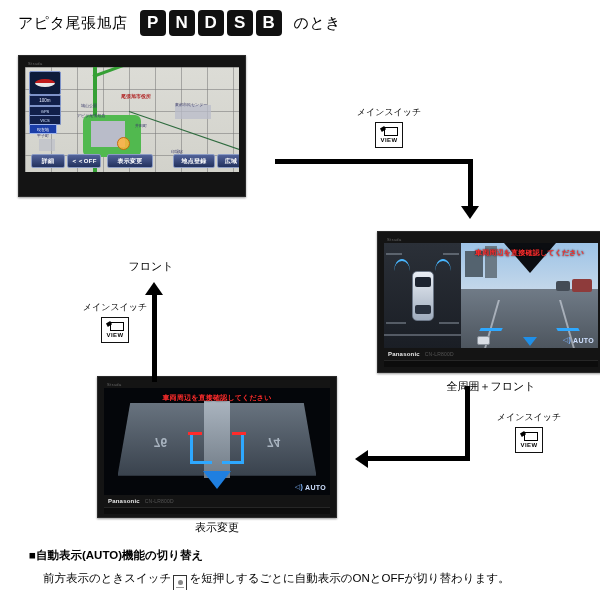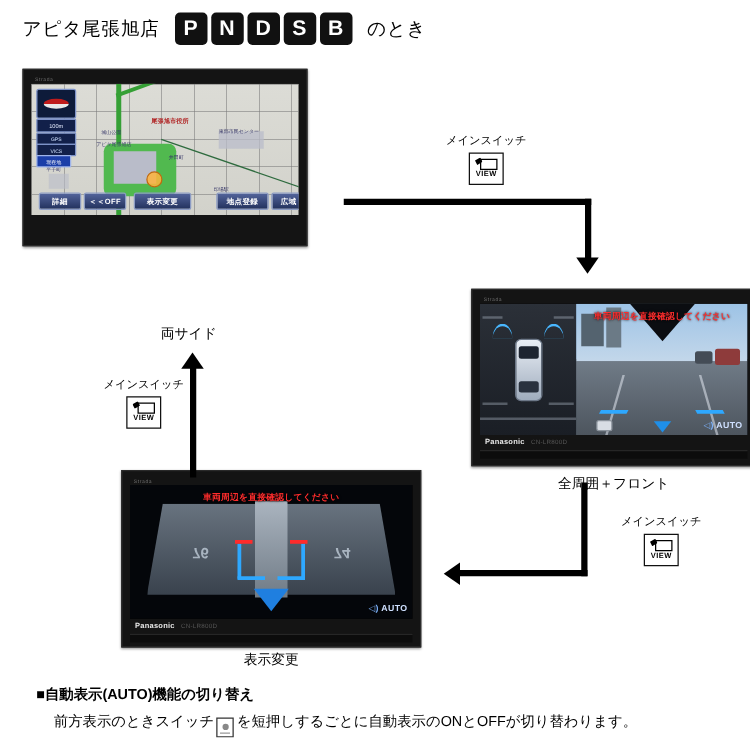--- a/index.html
+++ b/index.html
@@ -315,21 +315,21 @@
       <div class="navbtn" style="left:82px;width:44px;">表示変更</div>
       <div class="navbtn" style="left:148px;width:40px;">地点登録</div>
       <div class="navbtn" style="left:192px;width:26px;">広域</div>
     </div>
     <div class="footer">
       <span class="pana">Panasonic</span>
       <span class="model">CN-LR800D</span>
     </div>
     <div class="baseline"></div>
 </div>
-<div class="caption" style="left:18px;top:203px;width:228px;">両サイド</div>
+<div class="caption" style="left:18px;top:203px;width:228px;">フロント</div>
 
 <div class="device" style="left:358px;top:175px;width:228px;height:142px;">
   <div class="brandtop">Strada</div>
   <div class="screen" style="height:105px;">
     <div class="camwrap">
 
       <div class="birdpane">
         <div class="lane" style="left:2px;top:10px;width:16px;height:2px;"></div>
         <div class="lane" style="right:2px;top:10px;width:16px;height:2px;"></div>
         <div class="lane" style="left:2px;bottom:24px;width:20px;height:2px;"></div>

